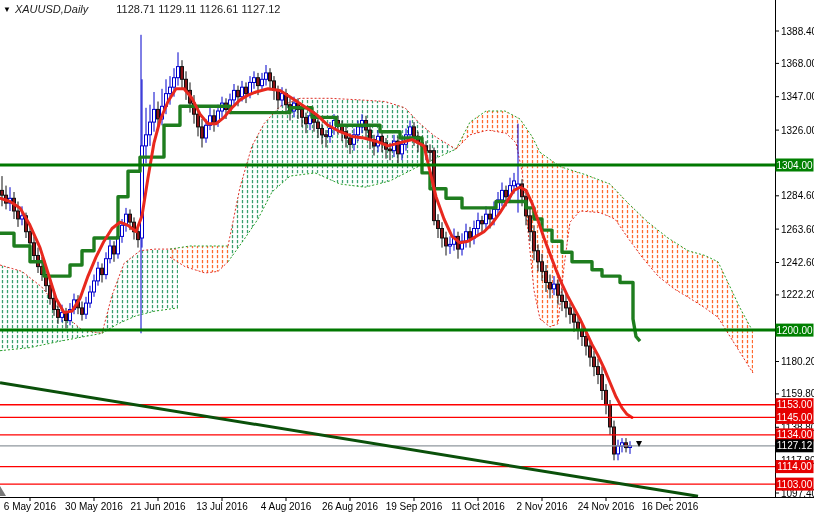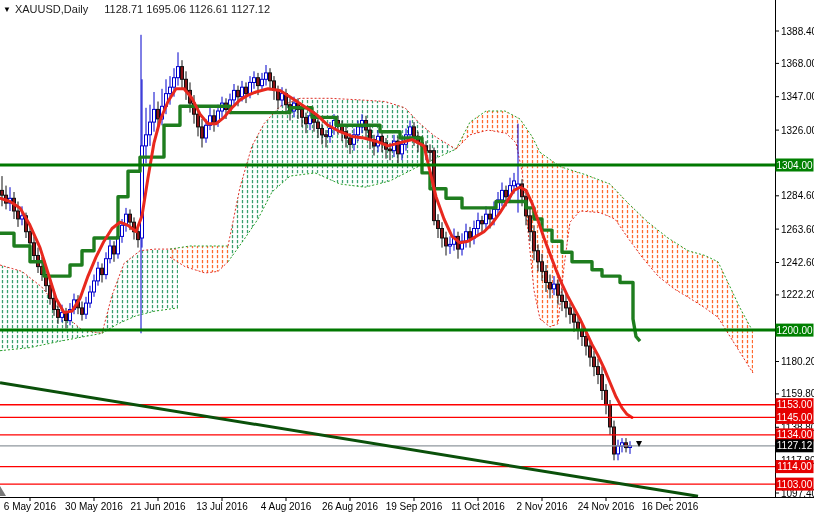--- a/index.html
+++ b/index.html
@@ -2,21 +2,21 @@
 <html><head>
 <meta charset="utf-8">
 <style>
   html,body{margin:0;padding:0;background:#fff;}
   #wrap{position:relative;width:814px;height:514px;background:#fff;overflow:hidden;
         font-family:"Liberation Sans",sans-serif;}
   #chart{position:absolute;left:0;top:0;}
   #titlebar{position:absolute;left:3px;top:3px;font-size:11px;color:#1d1d1d;
             white-space:nowrap;letter-spacing:0px;}
   #titlebar .tri{font-size:8px;color:#000;margin-right:4px;vertical-align:1px;cursor:pointer;}
-  #titlebar .sym{margin-right:16px;}
+  #titlebar .sym{margin-right:28px;font-style:italic;}
   svg text{font-family:"Liberation Sans",sans-serif;}
 </style>
 </head>
 <body>
 
 <div id="wrap">
   <svg id="chart" width="814" height="514">
       <rect x="0" y="0" width="814" height="514" fill="#ffffff"></rect>
       <defs>
         <pattern id="hg" width="5" height="5" patternUnits="userSpaceOnUse">
@@ -765,15 +765,15 @@
         <text x="478" y="510" font-size="10px" fill="#000000" text-anchor="middle">11 Oct 2016</text>
         <line x1="542" y1="498" x2="542" y2="501" stroke="#000000" stroke-width="1"></line>
         <text x="542" y="510" font-size="10px" fill="#000000" text-anchor="middle">2 Nov 2016</text>
         <line x1="606" y1="498" x2="606" y2="501" stroke="#000000" stroke-width="1"></line>
         <text x="606" y="510" font-size="10px" fill="#000000" text-anchor="middle">24 Nov 2016</text>
         <line x1="670" y1="498" x2="670" y2="501" stroke="#000000" stroke-width="1"></line>
         <text x="670" y="510" font-size="10px" fill="#000000" text-anchor="middle">16 Dec 2016</text>
       </g>
     </svg>
   <div id="titlebar">
-    <span class="tri">▼</span><span class="sym">XAUUSD,Daily</span><span>1128.71 1695.06 1126.61 1127.12</span>
+    <span class="tri">▼</span><span class="sym">XAUUSD,Daily</span><span>1128.71 1129.11 1126.61 1127.12</span>
   </div>
 </div>
 
 </body></html>

